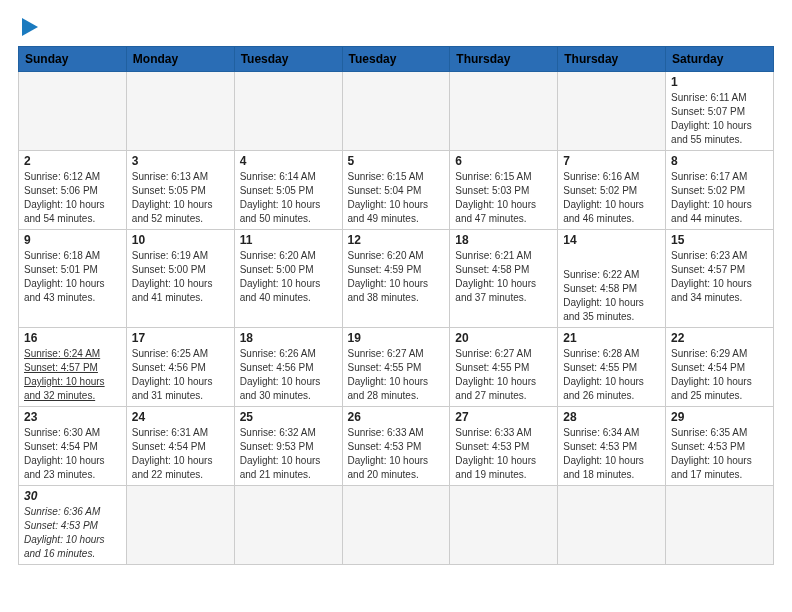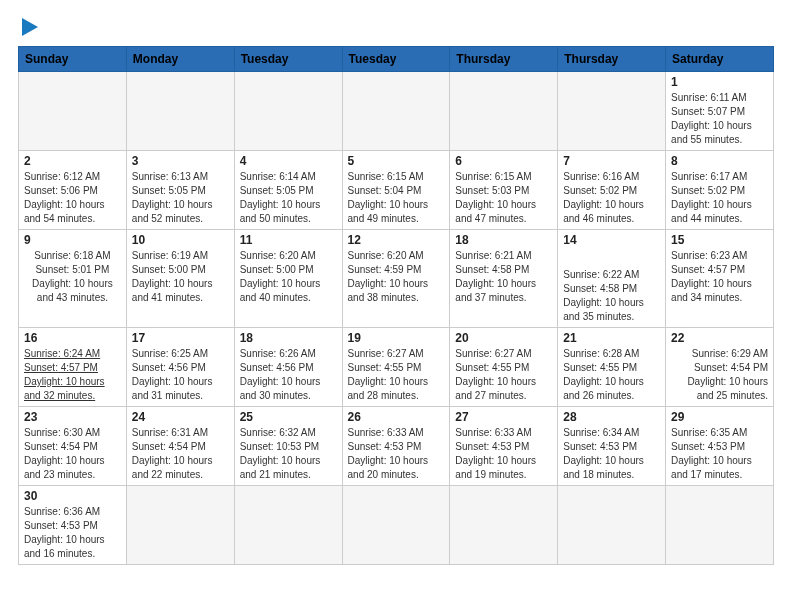--- a/index.html
+++ b/index.html
@@ -84,20 +84,21 @@
       display: block;
       margin-bottom: 2px;
     }
     .day-info {
       font-size: 10px;
       color: #333;
       line-height: 1.4;
     }
     .last-row td {
       background: #f5f5f5;
+      font-style: italic;
     }
     .last-row td.has-data {
       background: #fff;
     }
   </style>
 </head>
 <body>
 
 <div class="page">
   <div class="header">
@@ -184,21 +185,21 @@
           <td>
             <span class="day-num">8</span>
             <div class="day-info" style="white-space: pre-line;">Sunrise: 6:17 AM
 Sunset: 5:02 PM
 Daylight: 10 hours and 44 minutes.</div>
           </td>
         </tr>
         <tr>
           <td>
             <span class="day-num">9</span>
-            <div class="day-info" style="white-space: pre-line; text-align: center;">Sunrise: 6:18 AM
+            <div class="day-info" style="white-space: pre-line;">Sunrise: 6:18 AM
 Sunset: 5:01 PM
 Daylight: 10 hours and 43 minutes.</div>
           </td>
           <td>
             <span class="day-num">10</span>
             <div class="day-info" style="white-space: pre-line;">Sunrise: 6:19 AM
 Sunset: 5:00 PM
 Daylight: 10 hours and 41 minutes.</div>
           </td>
           <td>
@@ -264,42 +265,42 @@
 Daylight: 10 hours and 27 minutes.</div>
           </td>
           <td>
             <span class="day-num">21</span>
             <div class="day-info" style="white-space: pre-line;">Sunrise: 6:28 AM
 Sunset: 4:55 PM
 Daylight: 10 hours and 26 minutes.</div>
           </td>
           <td>
             <span class="day-num">22</span>
-            <div class="day-info" style="white-space: pre-line; text-align: right;">Sunrise: 6:29 AM
+            <div class="day-info" style="white-space: pre-line;">Sunrise: 6:29 AM
 Sunset: 4:54 PM
 Daylight: 10 hours and 25 minutes.</div>
           </td>
         </tr>
         <tr>
           <td>
             <span class="day-num">23</span>
             <div class="day-info" style="white-space: pre-line;">Sunrise: 6:30 AM
 Sunset: 4:54 PM
 Daylight: 10 hours and 23 minutes.</div>
           </td>
           <td>
             <span class="day-num">24</span>
             <div class="day-info" style="white-space: pre-line;">Sunrise: 6:31 AM
 Sunset: 4:54 PM
 Daylight: 10 hours and 22 minutes.</div>
           </td>
           <td>
             <span class="day-num">25</span>
             <div class="day-info" style="white-space: pre-line;">Sunrise: 6:32 AM
-Sunset: 10:53 PM
+Sunset: 9:53 PM
 Daylight: 10 hours and 21 minutes.</div>
           </td>
           <td>
             <span class="day-num">26</span>
             <div class="day-info" style="white-space: pre-line;">Sunrise: 6:33 AM
 Sunset: 4:53 PM
 Daylight: 10 hours and 20 minutes.</div>
           </td>
           <td>
             <span class="day-num">27</span>

